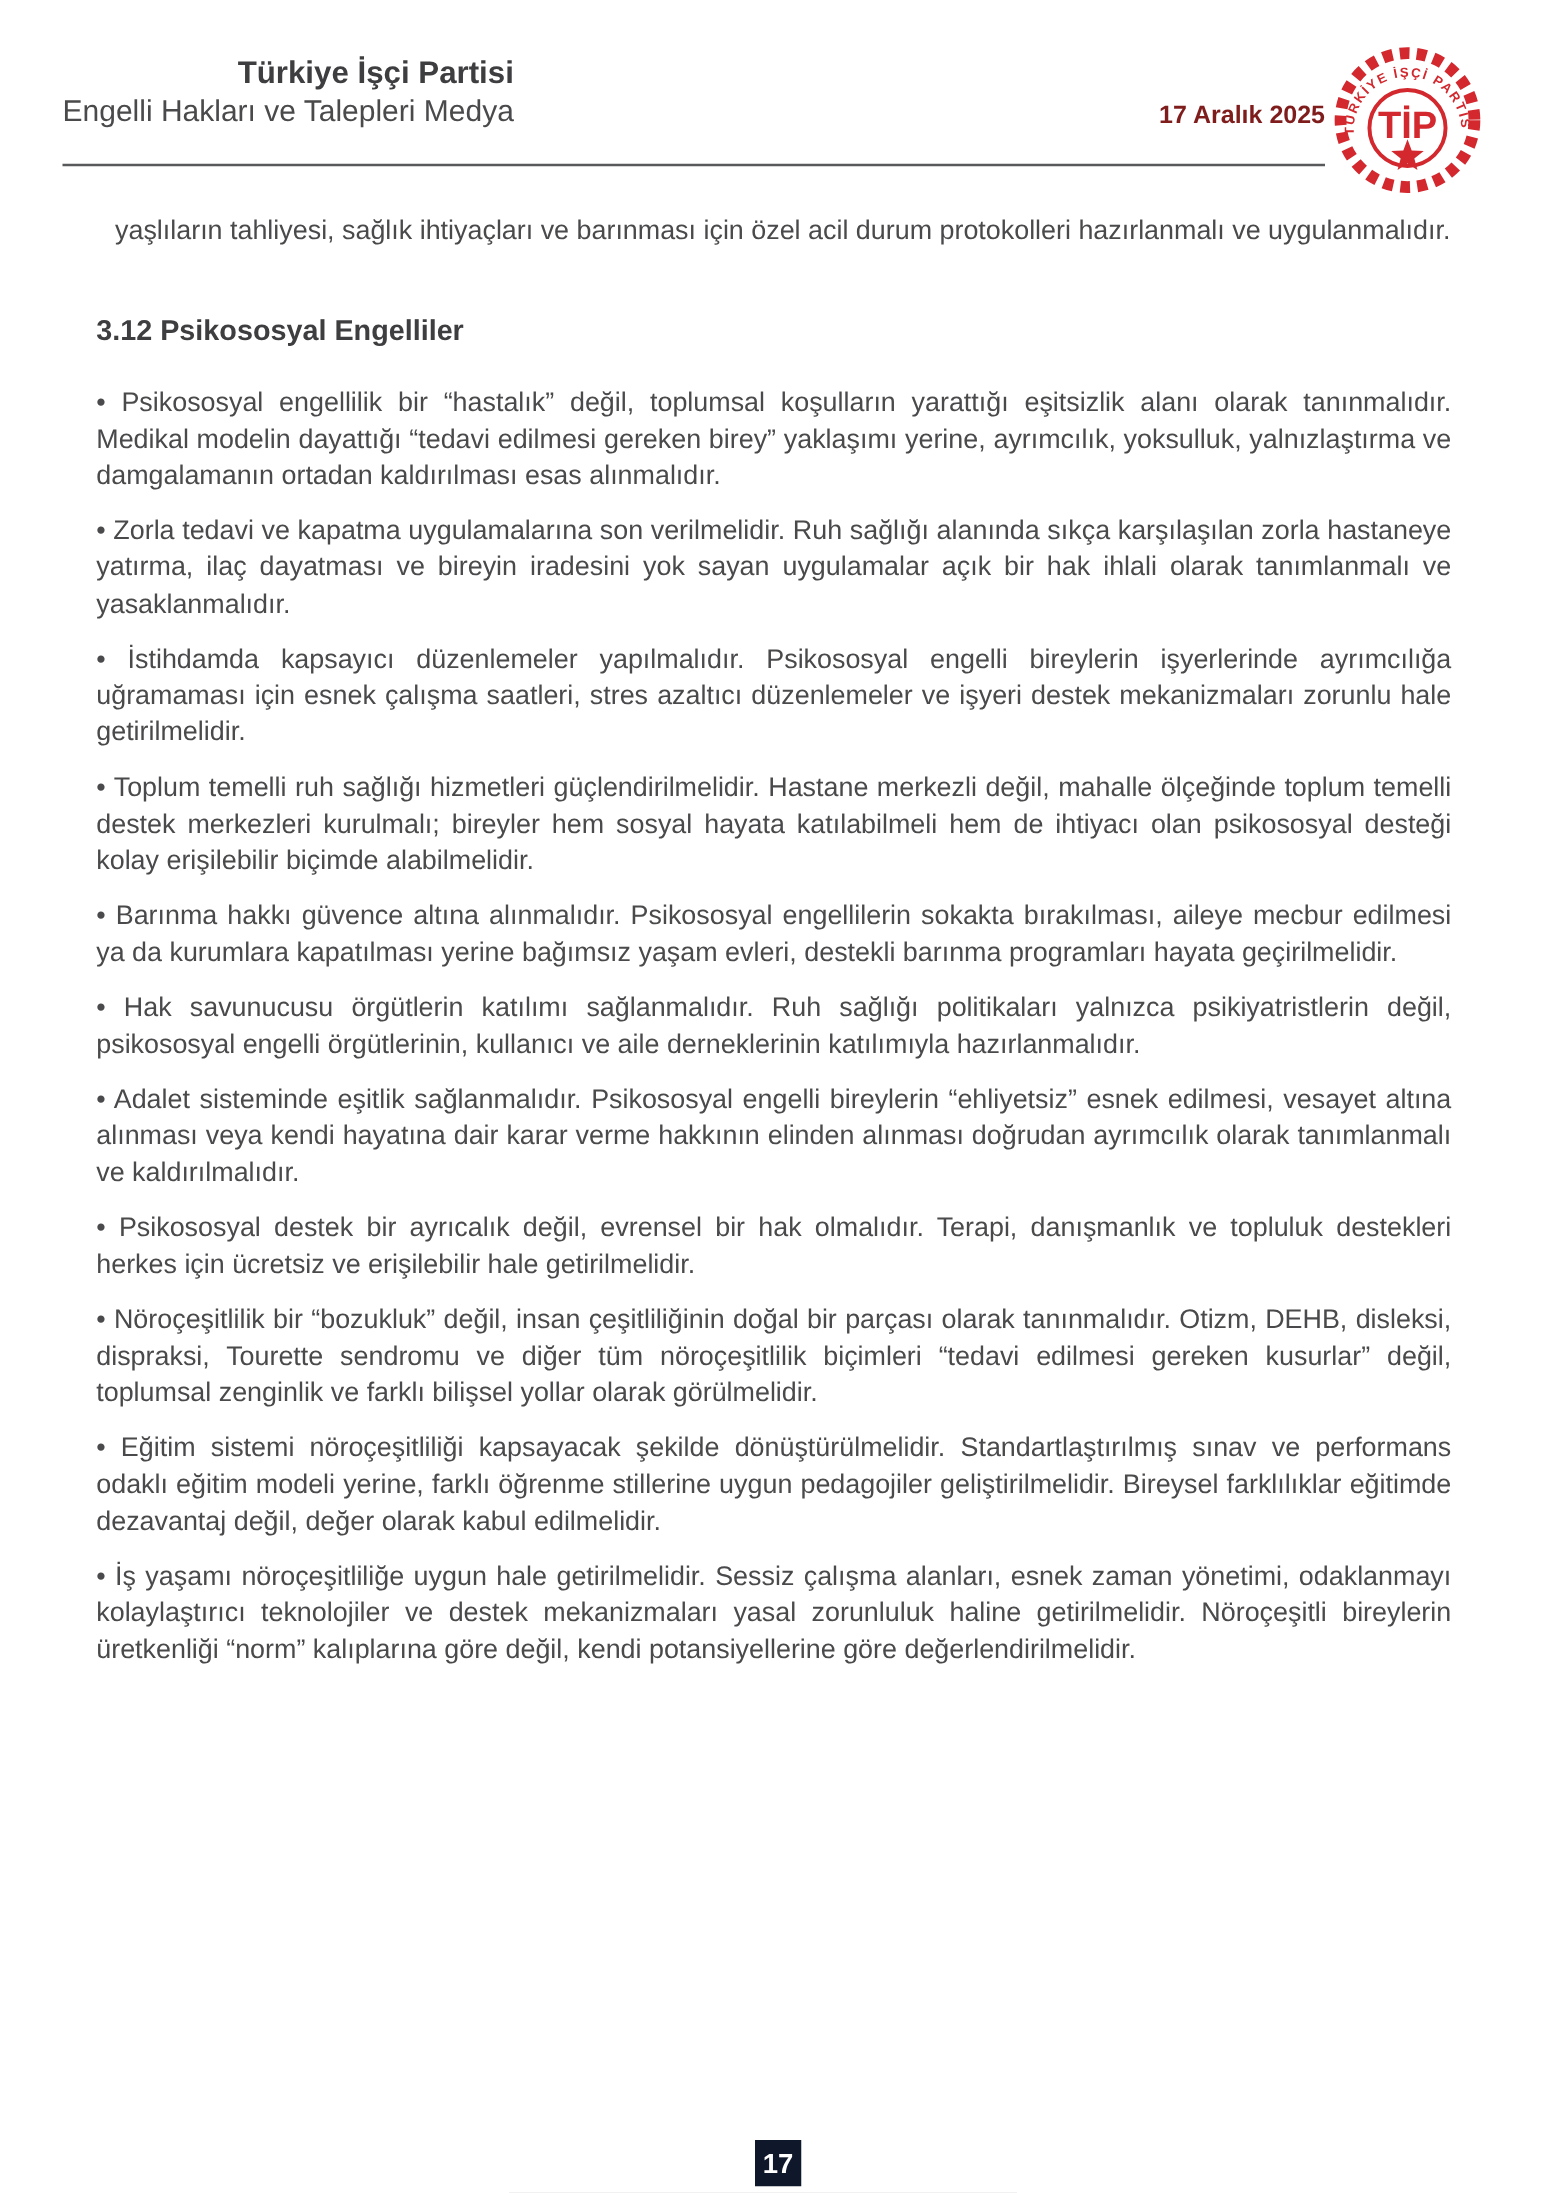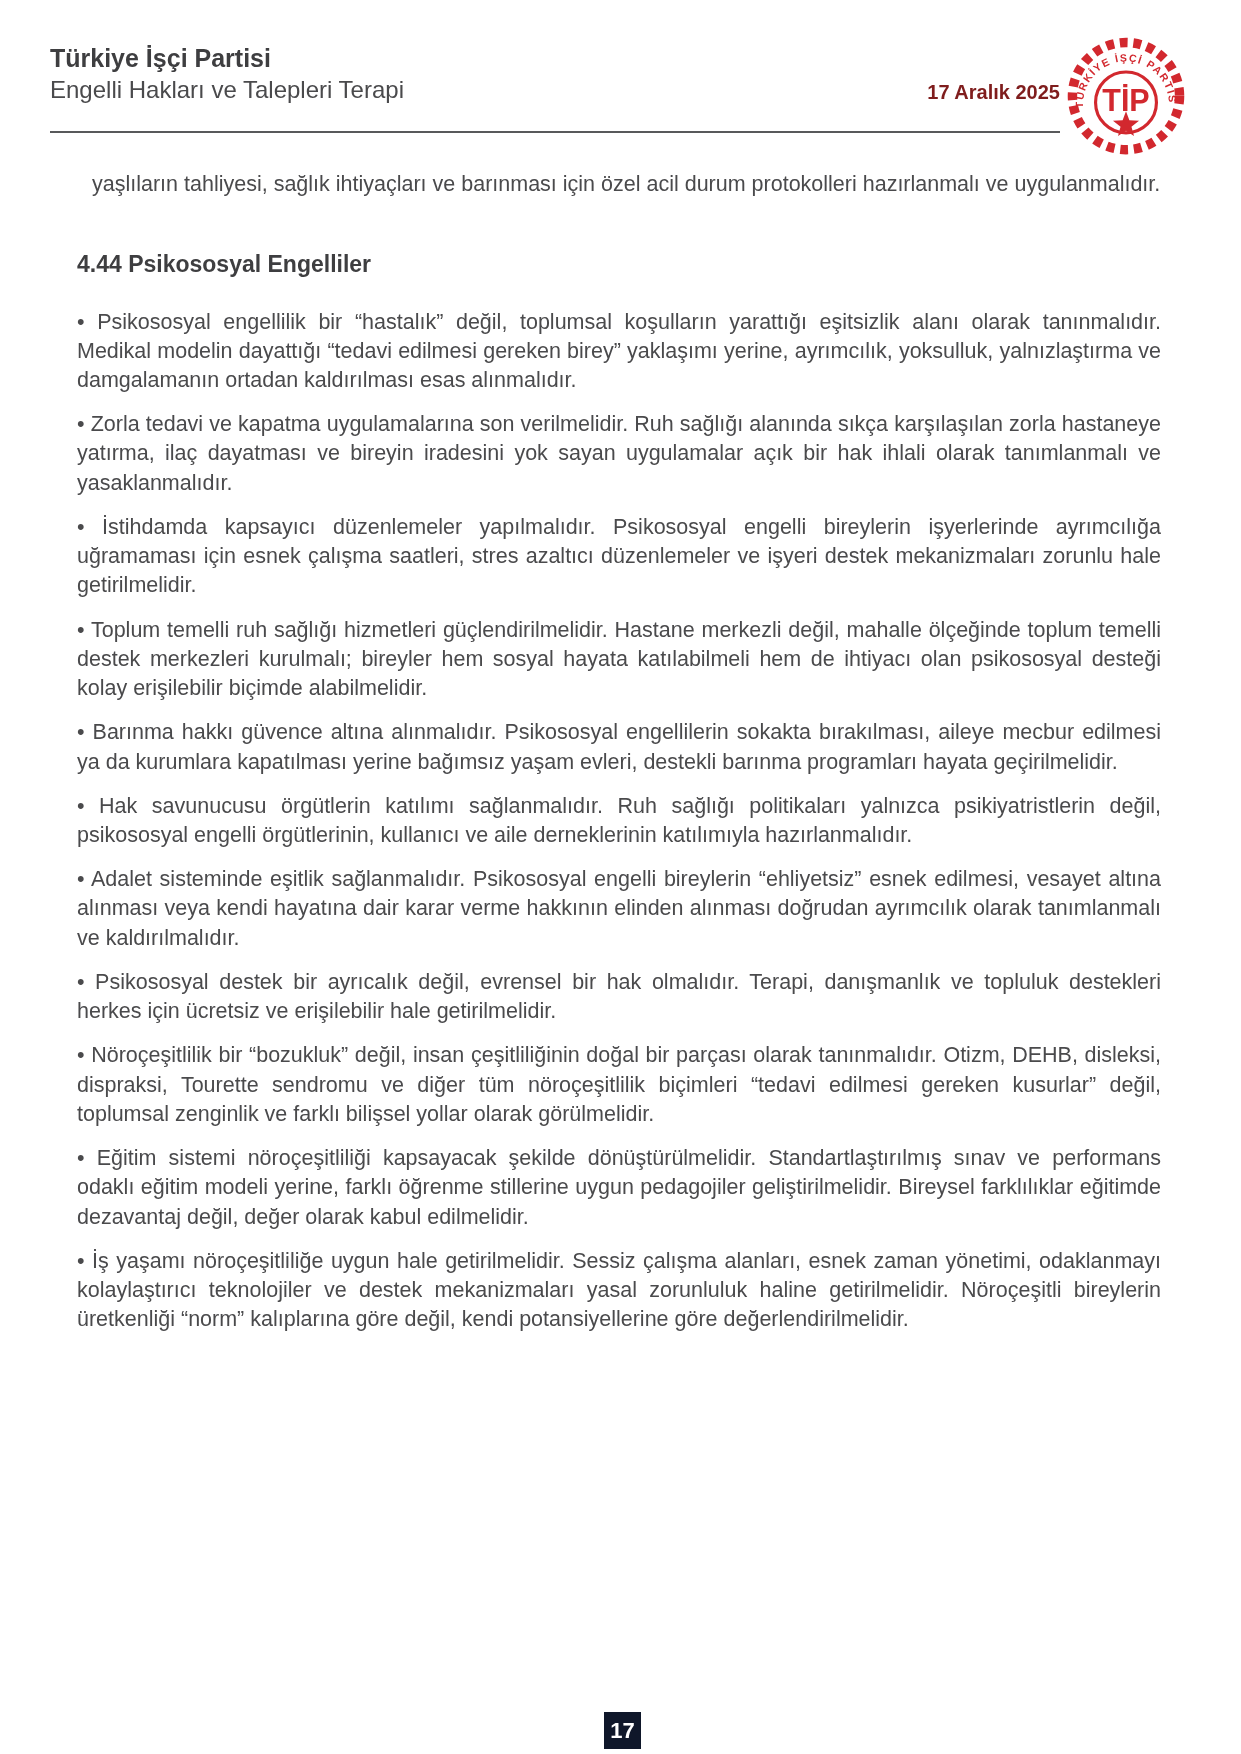--- a/index.html
+++ b/index.html
@@ -16,21 +16,21 @@
   .header{
     position:absolute;
     top:44px;left:50px;
     width:1010px;
   }
   .header-row{
     display:flex;
     justify-content:space-between;
     align-items:flex-end;
   }
-  .title-block{line-height:1.18;}
+  .title-block{line-height:1.18;text-align:right;}
   .doc-title{
     font-size:25px;font-weight:bold;color:#3e3e40;
     margin:0;
   }
   .doc-subtitle{
     font-size:24px;font-weight:normal;color:#4a4a4c;
     margin:2px 0 0 0;
   }
   .doc-date{
     font-size:20px;font-weight:bold;color:#7f1d1d;
@@ -78,21 +78,21 @@
 </style>
 </head>
 <body>
 
 <div class="page">
 
   <div class="header">
     <div class="header-row">
       <div class="title-block">
         <div class="doc-title">Türkiye İşçi Partisi</div>
-        <div class="doc-subtitle">Engelli Hakları ve Talepleri Terapi</div>
+        <div class="doc-subtitle">Engelli Hakları ve Talepleri Medya</div>
       </div>
       <div class="doc-date">17 Aralık 2025</div>
     </div>
     <div class="header-rule"></div>
   </div>
 
   <svg class="logo" viewBox="0 0 120 120" aria-hidden="true">
 
     <circle cx="60" cy="62" r="51" fill="none" stroke="#d2282e" stroke-width="9" stroke-dasharray="7.5 5.5"></circle>
 
@@ -107,21 +107,21 @@
 
     <text x="60" y="76" text-anchor="middle" font-size="29" font-weight="bold" fill="#d2282e" font-family="Liberation Sans, sans-serif">TİP</text>
 
     <polygon fill="#d2282e" points="60,76.5 63.2,85.1 72.4,85.5 65.2,91.2 67.6,100 60,95 52.4,100 54.8,91.2 47.6,85.5 56.8,85.1"></polygon>
   </svg>
 
   <div class="content">
 
     <p class="para intro">yaşlıların tahliyesi, sağlık ihtiyaçları ve barınması için özel acil durum protokolleri hazırlanmalı ve uygulanmalıdır.</p>
 
-    <h2 class="section-heading">4.44 Psikososyal Engelliler</h2>
+    <h2 class="section-heading">3.12 Psikososyal Engelliler</h2>
     <p class="para">• Psikososyal engellilik bir “hastalık” değil, toplumsal koşulların yarattığı eşitsizlik alanı olarak tanınmalıdır. Medikal modelin dayattığı “tedavi edilmesi gereken birey” yaklaşımı yerine, ayrımcılık, yoksulluk, yalnızlaştırma ve damgalamanın ortadan kaldırılması esas alınmalıdır.</p>
     <p class="para">• Zorla tedavi ve kapatma uygulamalarına son verilmelidir. Ruh sağlığı alanında sıkça karşılaşılan zorla hastaneye yatırma, ilaç dayatması ve bireyin iradesini yok sayan uygulamalar açık bir hak ihlali olarak tanımlanmalı ve yasaklanmalıdır.</p>
     <p class="para">• İstihdamda kapsayıcı düzenlemeler yapılmalıdır. Psikososyal engelli bireylerin işyerlerinde ayrımcılığa uğramaması için esnek çalışma saatleri, stres azaltıcı düzenlemeler ve işyeri destek mekanizmaları zorunlu hale getirilmelidir.</p>
     <p class="para">• Toplum temelli ruh sağlığı hizmetleri güçlendirilmelidir. Hastane merkezli değil, mahalle ölçeğinde toplum temelli destek merkezleri kurulmalı; bireyler hem sosyal hayata katılabilmeli hem de ihtiyacı olan psikososyal desteği kolay erişilebilir biçimde alabilmelidir.</p>
     <p class="para">• Barınma hakkı güvence altına alınmalıdır. Psikososyal engellilerin sokakta bırakılması, aileye mecbur edilmesi ya da kurumlara kapatılması yerine bağımsız yaşam evleri, destekli barınma programları hayata geçirilmelidir.</p>
     <p class="para">• Hak savunucusu örgütlerin katılımı sağlanmalıdır. Ruh sağlığı politikaları yalnızca psikiyatristlerin değil, psikososyal engelli örgütlerinin, kullanıcı ve aile derneklerinin katılımıyla hazırlanmalıdır.</p>
     <p class="para">• Adalet sisteminde eşitlik sağlanmalıdır. Psikososyal engelli bireylerin “ehliyetsiz” esnek edilmesi, vesayet altına alınması veya kendi hayatına dair karar verme hakkının elinden alınması doğrudan ayrımcılık olarak tanımlanmalı ve kaldırılmalıdır.</p>
     <p class="para">• Psikososyal destek bir ayrıcalık değil, evrensel bir hak olmalıdır. Terapi, danışmanlık ve topluluk destekleri herkes için ücretsiz ve erişilebilir hale getirilmelidir.</p>
 
     <p class="para">• Nöroçeşitlilik bir “bozukluk” değil, insan çeşitliliğinin doğal bir parçası olarak tanınmalıdır. Otizm, DEHB, disleksi, dispraksi, Tourette sendromu ve diğer tüm nöroçeşitlilik biçimleri “tedavi edilmesi gereken kusurlar” değil, toplumsal zenginlik ve farklı bilişsel yollar olarak görülmelidir.</p>

